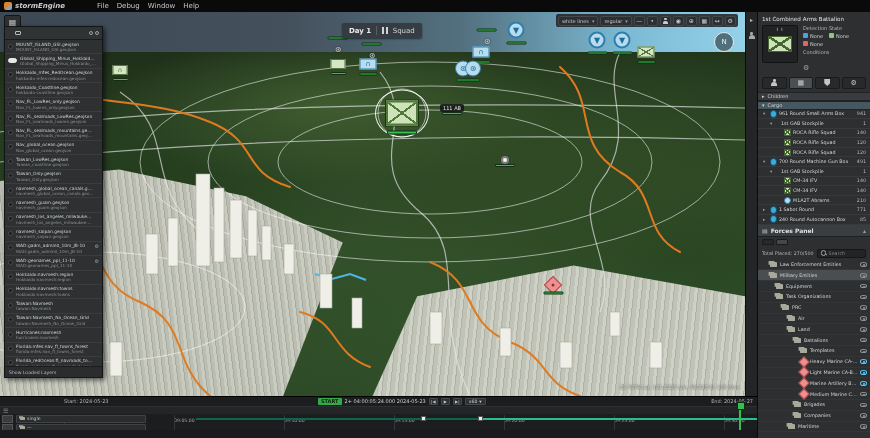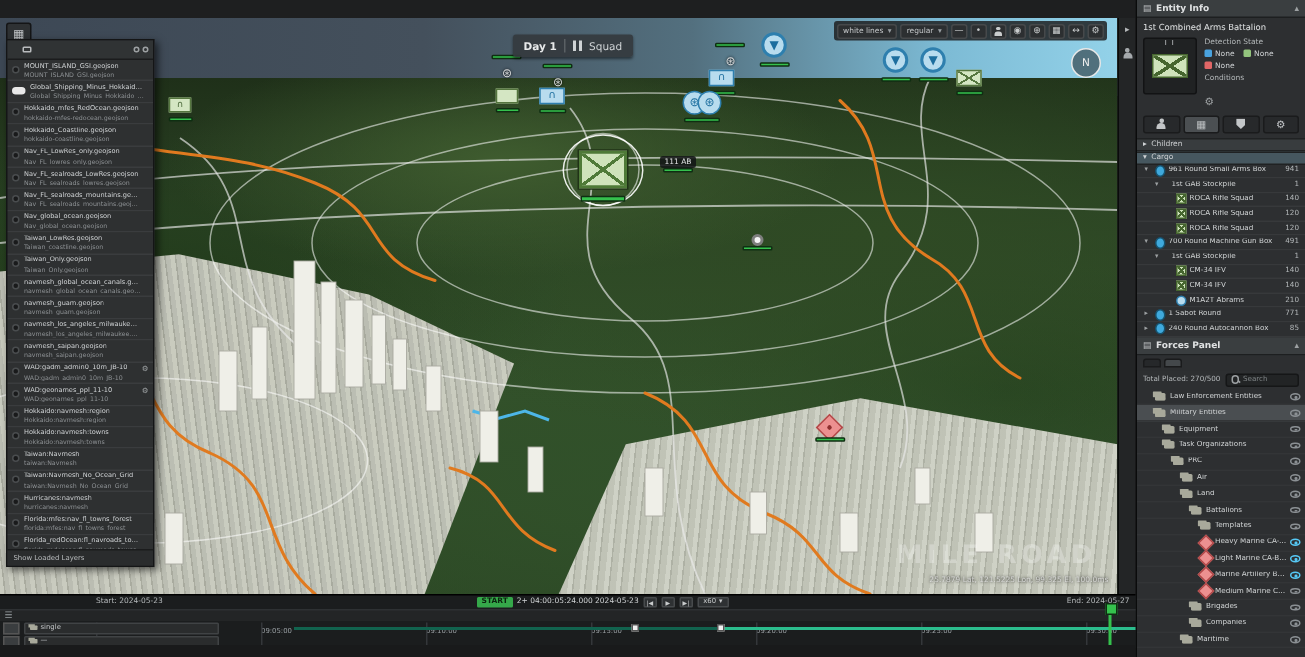--- a/index.html
+++ b/index.html
@@ -213,20 +213,32 @@
   .playhead::before{content:"";position:absolute;left:-2.5px;top:-5px;width:6px;height:6px;background:#35c14d;border:1px solid #0f2e12;}
   .tl-scroll{position:absolute;left:0;top:35px;width:757px;height:6px;background:#121314;}
   .tl-thumb{position:absolute;left:62px;top:1px;width:600px;height:4px;background:#53575a;border-radius:2px;}
   .bottom-strip{position:absolute;left:0;top:430px;width:757px;height:8px;background:#191a1b;}
 </style>
 </head>
 <body>
 
 <div id="app">
 
+  <div class="menubar">
+    <div class="logo">
+      <span class="logo-mark"></span>
+      <span class="logo-text">stormEngine</span>
+    </div>
+    <div class="menus">
+      <span class="menu-item">File</span>
+        <span class="menu-item">Debug</span>
+        <span class="menu-item">Window</span>
+        <span class="menu-item">Help</span>
+    </div>
+  </div>
 
   <div class="map">
     <div class="sky"></div>
     <div class="ridge"></div>
     <div class="terra"></div>
     <div class="city1"></div>
     <div class="city2"></div>
 
     <svg class="overlay" width="745" height="384" viewBox="0 0 745 384">
       <g stroke="rgba(255,255,255,0.55)" fill="none" stroke-width="1">
@@ -268,21 +280,20 @@
         <rect x="500" y="316" width="11" height="28"></rect>
         <rect x="560" y="330" width="12" height="26"></rect>
         <rect x="610" y="300" width="10" height="24"></rect>
         <rect x="650" y="330" width="12" height="26"></rect>
         <rect x="80" y="280" width="12" height="36"></rect>
         <rect x="40" y="320" width="14" height="40"></rect>
         <rect x="110" y="330" width="12" height="34"></rect>
       </g>
     </svg>
 
-    <div class="watermark">MILE ROAD</div>
 
     <div>
       <span class="map-label" style="left: 598px; top: 84px;"></span>
         <span class="map-label" style="left: 660px; top: 82px;"></span>
     </div>
 
     <div class="markers">
       <div class="marker air-defense" style="left: 516px; top: 18px;">
           <span class="m-ic"></span>
           <span class="m-bar"></span>

